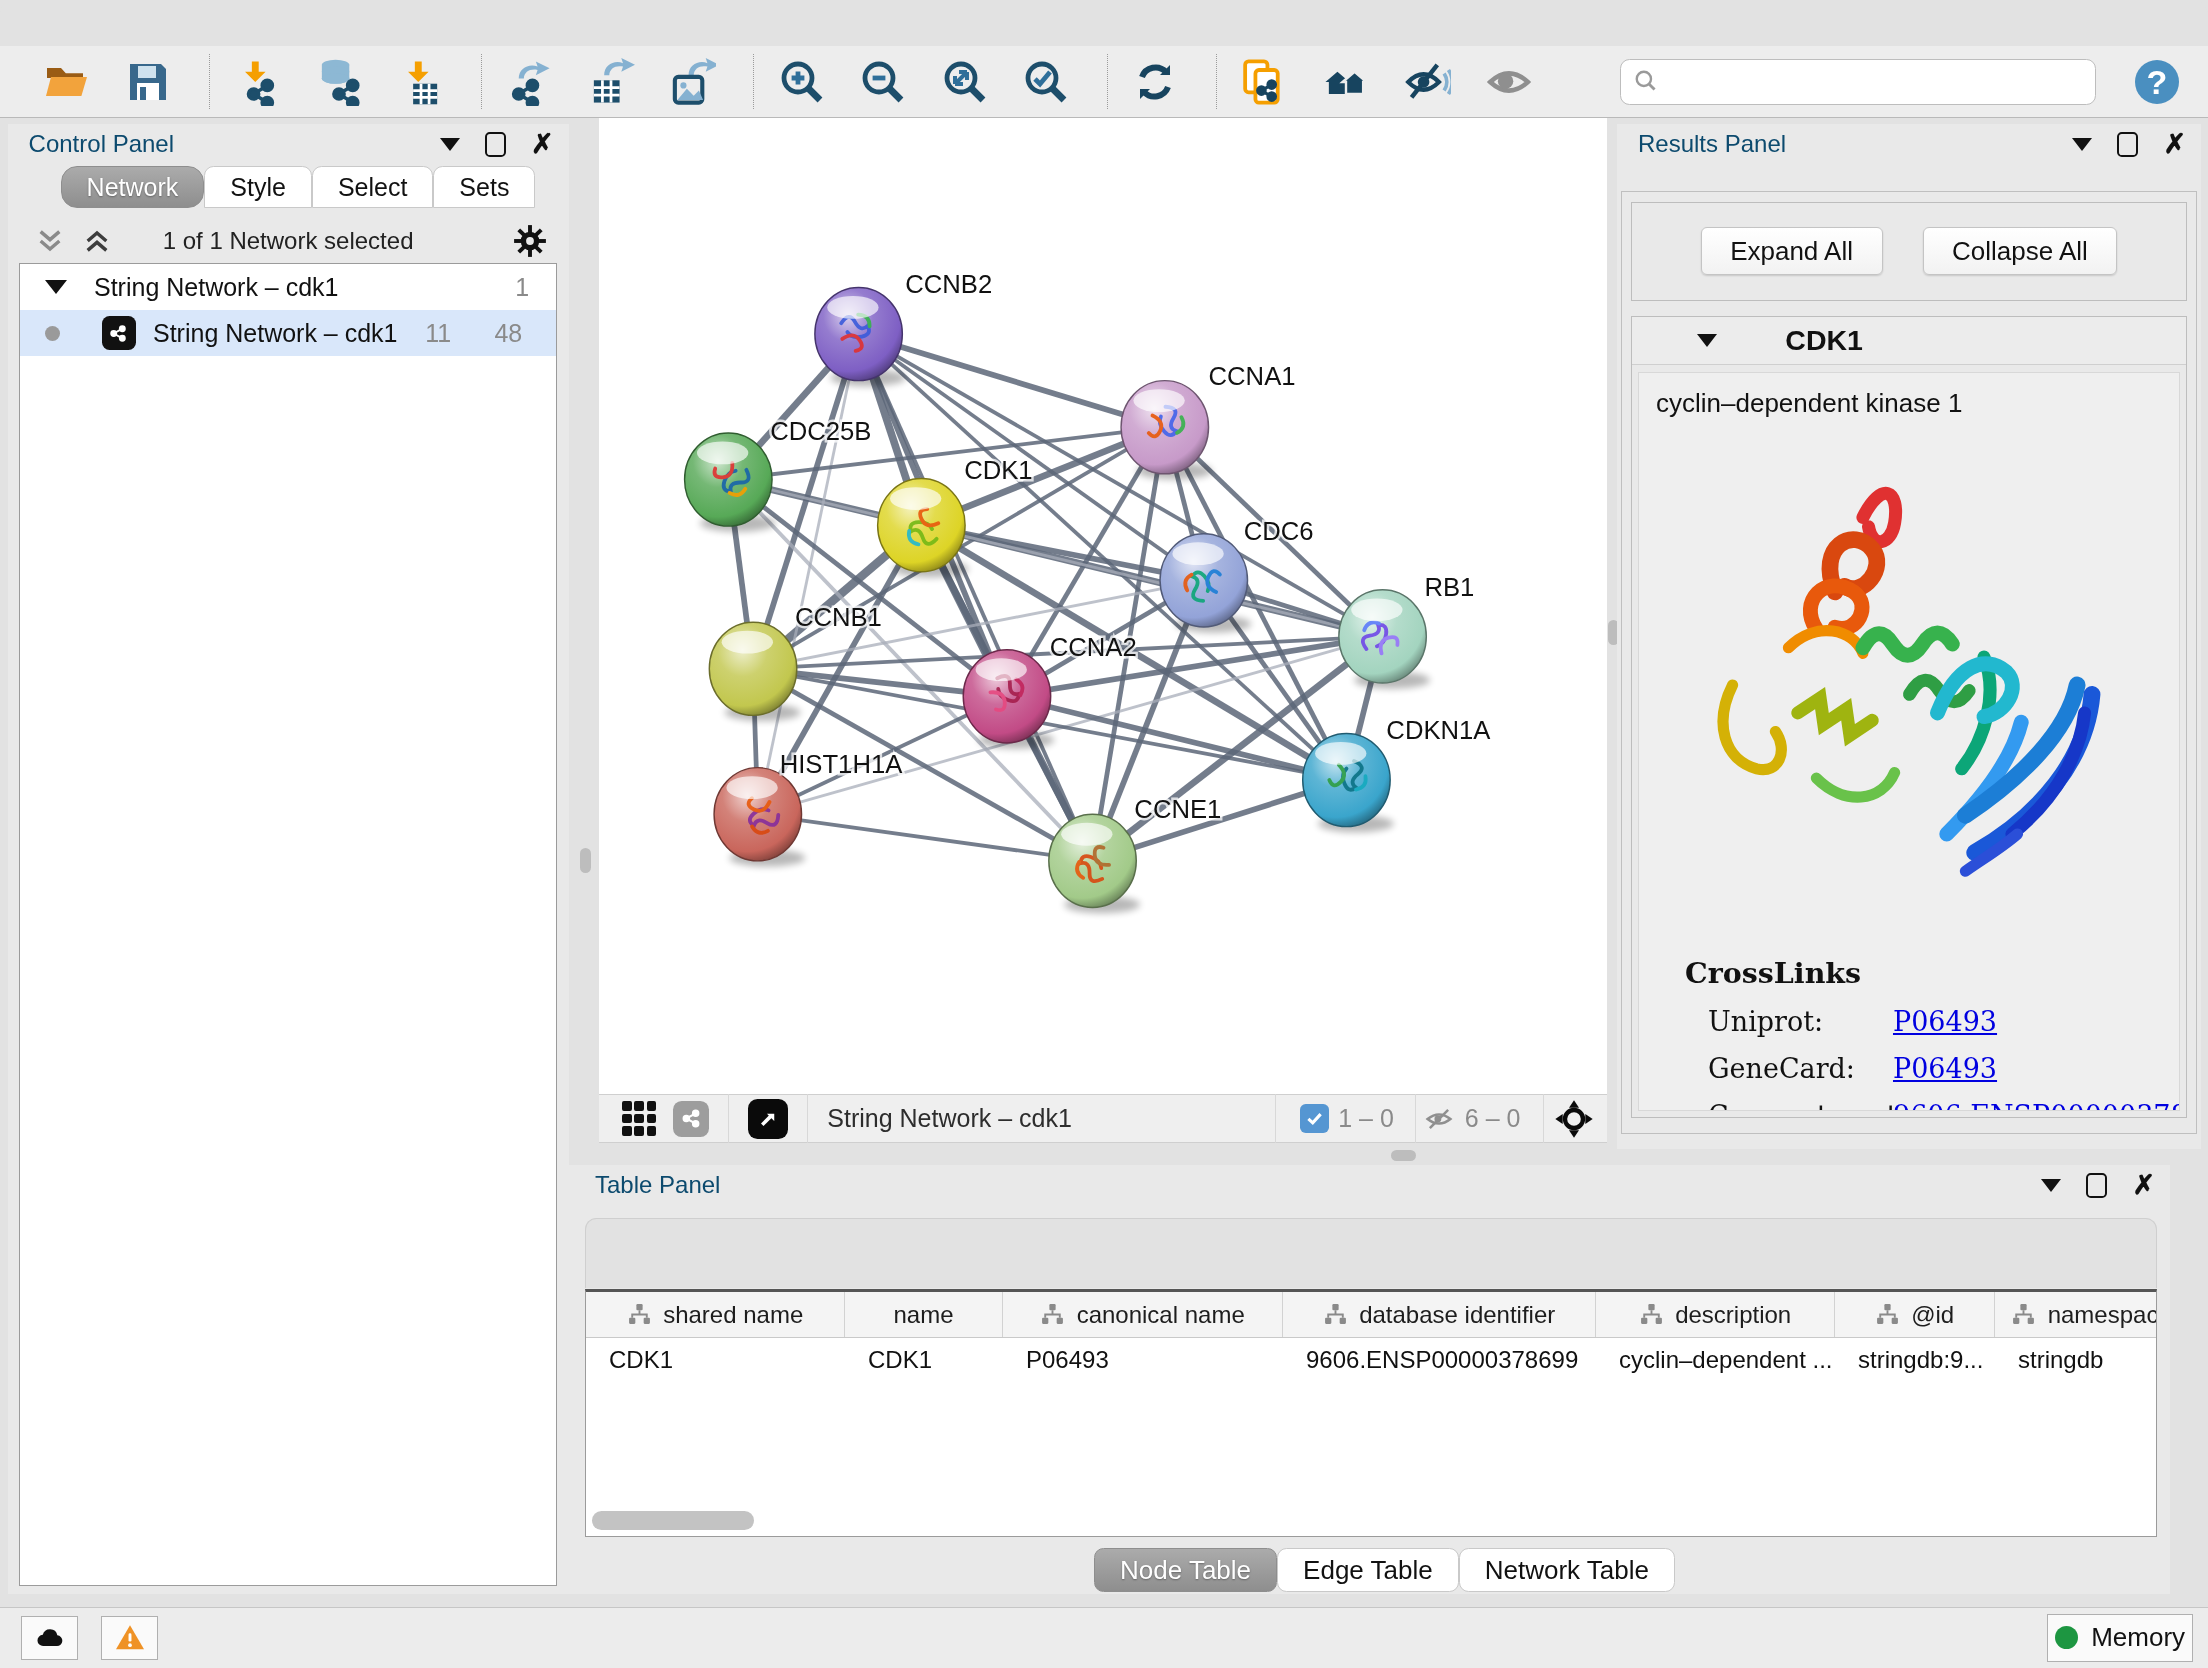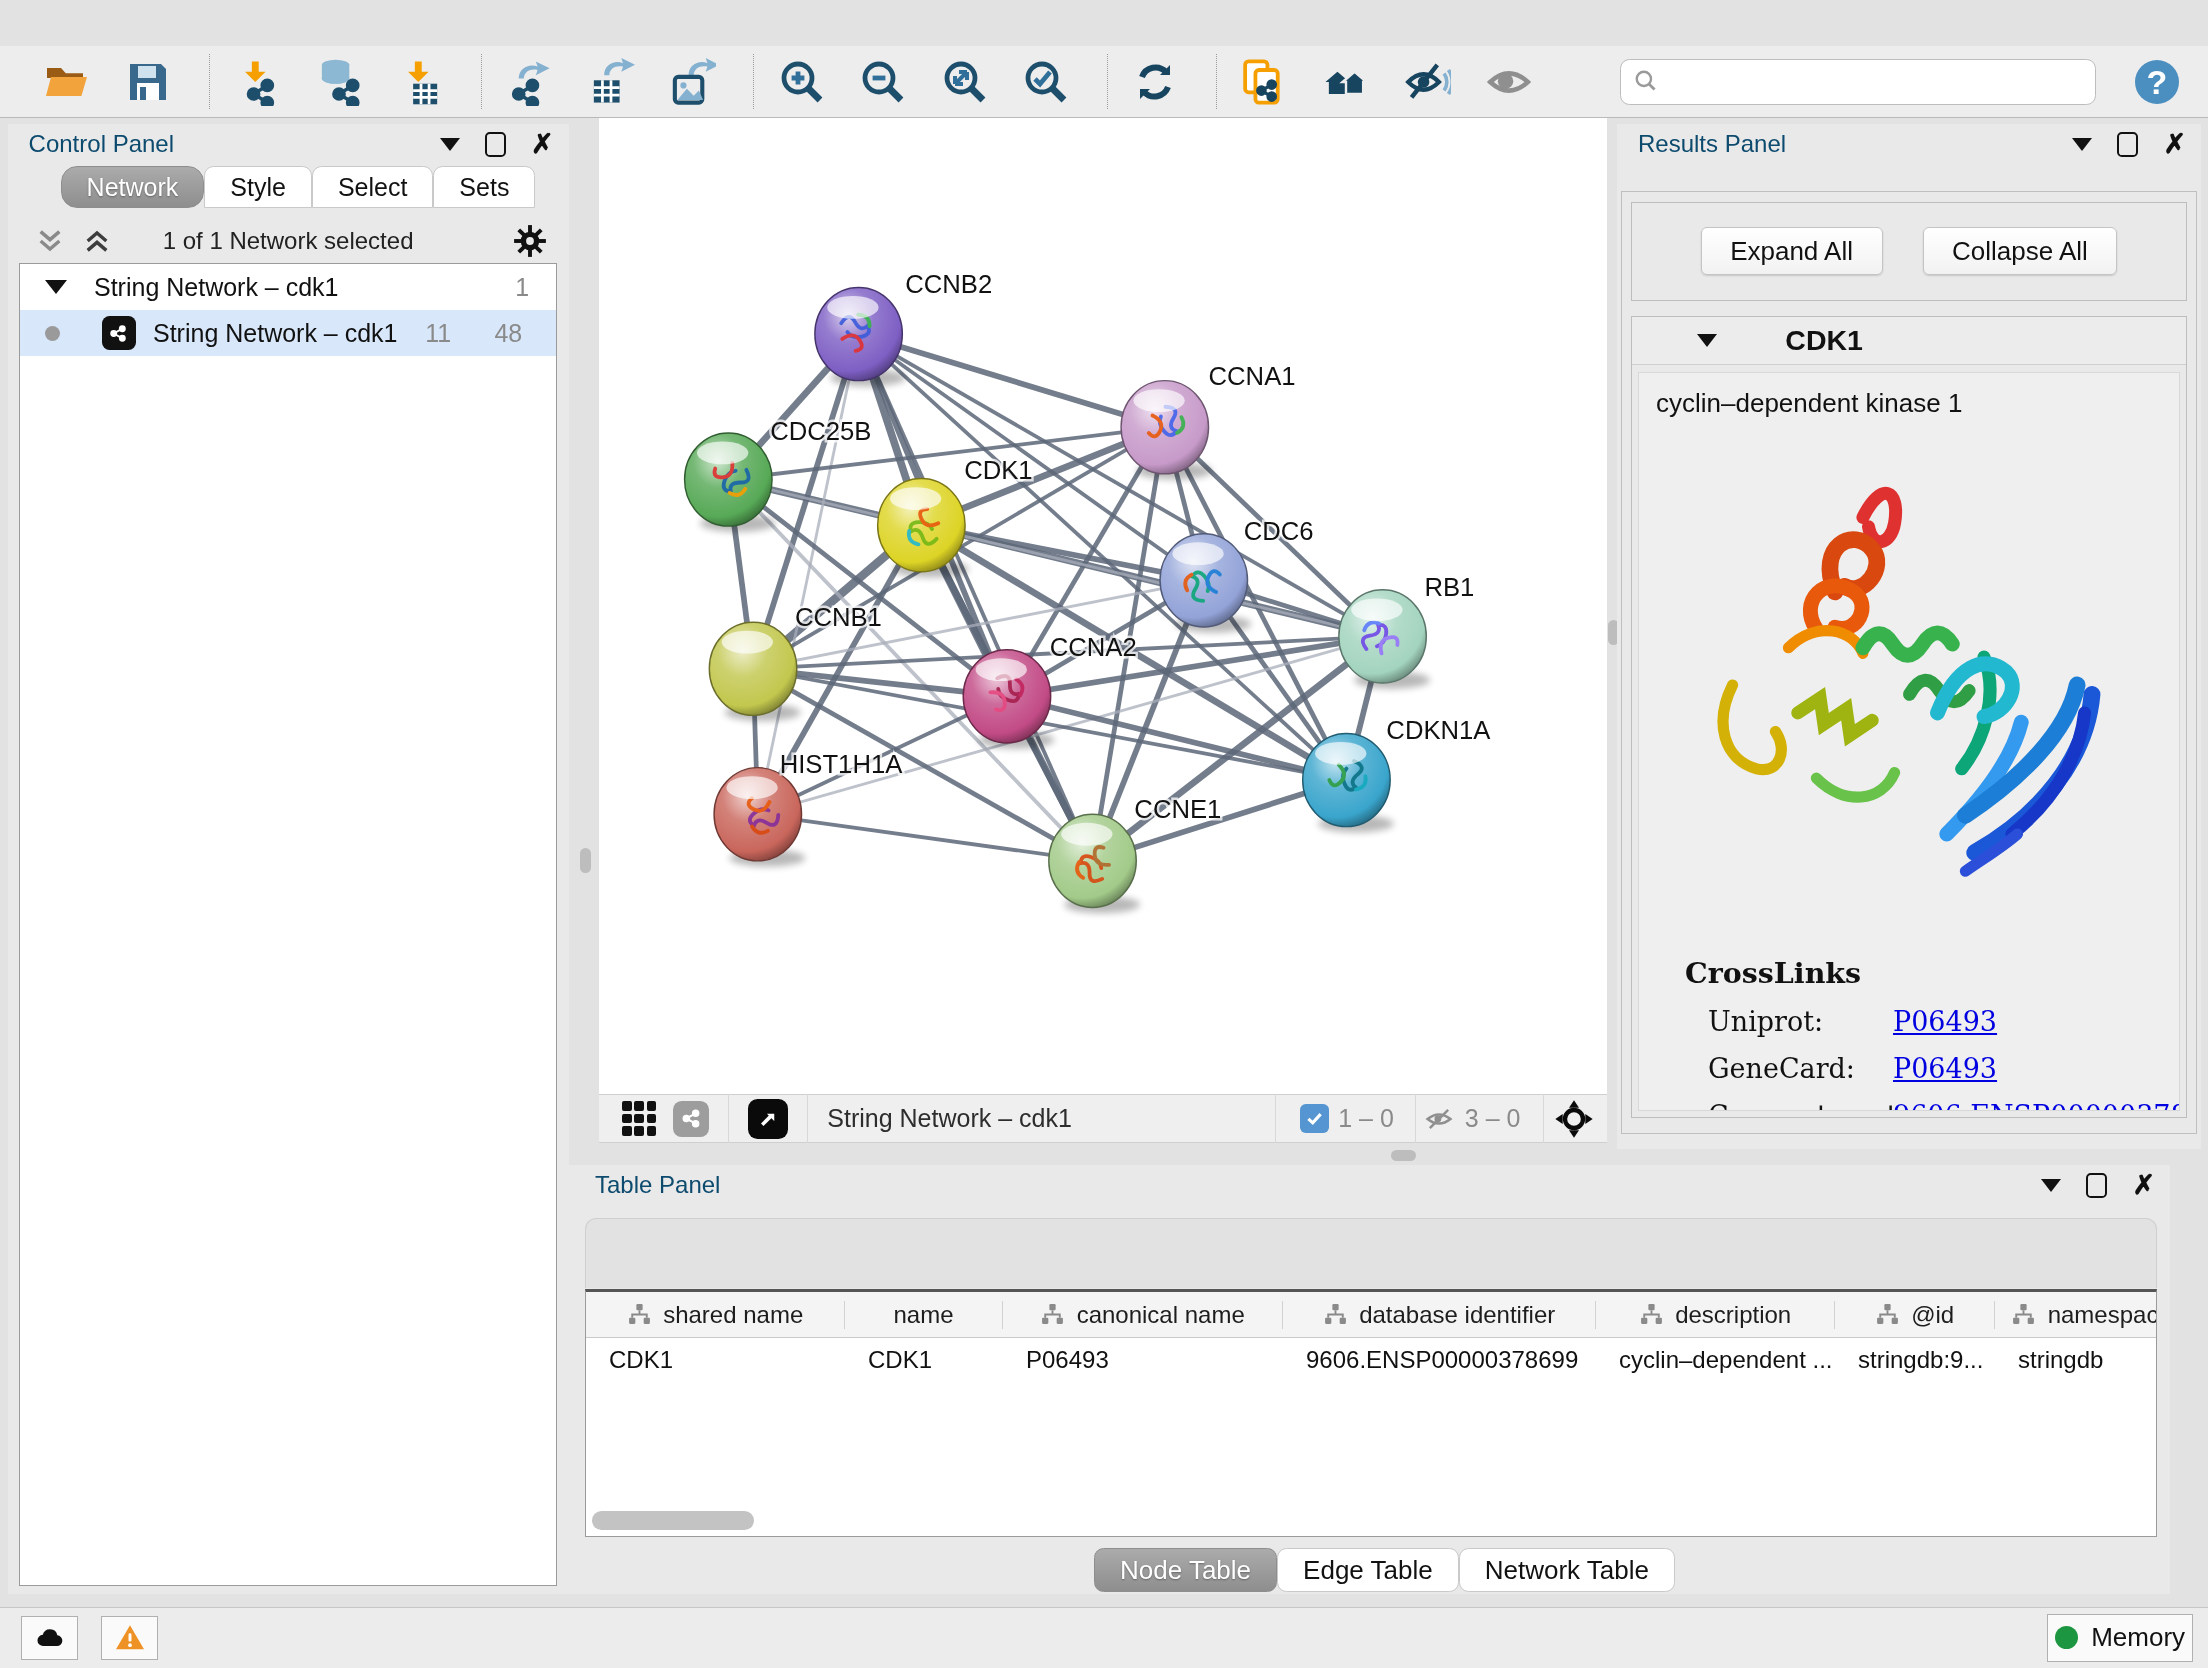--- a/index.html
+++ b/index.html
@@ -93,21 +93,21 @@
   .cl-link { font-size:27px; color:#0000e0; text-decoration:underline; }
 
   
   .table-panel { position:absolute; left:568px; top:1165px; width:1602px; height:429px; background:#e9e9e9; }
   .tp-toolbar { position:absolute; left:17px; right:13.3px; top:53px; height:70px; background:#e2e2e2;
     border:1.9px solid #cfcfcf; border-bottom:none; border-radius:11.4px 11.4px 0 0; display:flex; align-items:center; padding-left:25px; gap:42px;flex-direction:column; }
   .tp-toolbar svg { width:40px; height:40px; }
   .fx { font-family:"DejaVu Serif", serif; font-style:italic; font-size:32px; color:#9a9a9a; }
   .tp-table { position:absolute; left:17px; right:13.3px; top:124px; bottom:57px; background:#fff;
     border:1.9px solid #9b9b9b; border-top:3.8px solid #555; overflow:hidden; }
-  .thead { display:flex; height:46px; background:#f4f4f4; border-bottom:1.9px solid #c9c9c9; overflow:hidden;align-items:center; }
+  .thead { display:flex; height:46px; background:#f4f4f4; border-bottom:1.9px solid #c9c9c9; overflow:hidden; }
   .th { display:flex; align-items:center; justify-content:center; gap:11.4px; font-size:24px; color:#1d1d1d;
     border-right:1.9px solid #d2d2d2; flex:0 0 auto; overflow:hidden; white-space:nowrap; }
   .th svg { width:25px; height:25px; flex:0 0 auto; }
   .trow { display:flex; height:44px; align-items:center; }
   .td { font-size:24px; color:#111; padding-left:23px; flex:0 0 auto; overflow:hidden; white-space:nowrap; }
   .hscroll { position:absolute; left:5.7px; bottom:5.7px; height:19px; width:162px; background:#c3c3c3; border-radius:9.5px; }
   .tp-tabs { position:absolute; left:526px; bottom:1.9px; display:flex; }
   .tp-tabs .tab { border-radius:9.5px; height:44px; font-size:26px; }
 
   
@@ -648,21 +648,21 @@
           <path d="M5 12.5 10 17l9-10" fill="none" stroke="#fff" stroke-width="3.6"></path>
         </svg>
     </span>
     <span class="ntb-count">1 – 0</span>
     <span class="ntb-sep" style="margin:0 7.6px"></span>
     <svg width="32" height="32" viewBox="0 0 28 28">
         <path d="M4 14q10-8 20 0-10 8-20 0z" fill="none" stroke="#8f8f8f" stroke-width="2.2"></path>
         <circle cx="13" cy="14" r="3" fill="#8f8f8f"></circle>
         <path d="M6 22 22 6" stroke="#8f8f8f" stroke-width="2.2"></path>
       </svg>
-    <span class="ntb-count">3 – 0</span>
+    <span class="ntb-count">6 – 0</span>
     <span class="ntb-sep" style="margin:0 9.5px"></span>
     <svg width="40" height="40" viewBox="0 0 24 24" style="margin-right:13.3px">
         <circle cx="12" cy="12" r="5.4" fill="none" stroke="#0a0a0a" stroke-width="2.6"></circle>
         <g fill="#0a0a0a">
           <path d="M12 .8l3 4.4H9z"></path>
           <path d="M12 23.2l3-4.4H9z"></path>
           <path d="M.8 12l4.4-3v6z"></path>
           <path d="M23.2 12l-4.4-3v6z"></path>
         </g>
       </svg>

